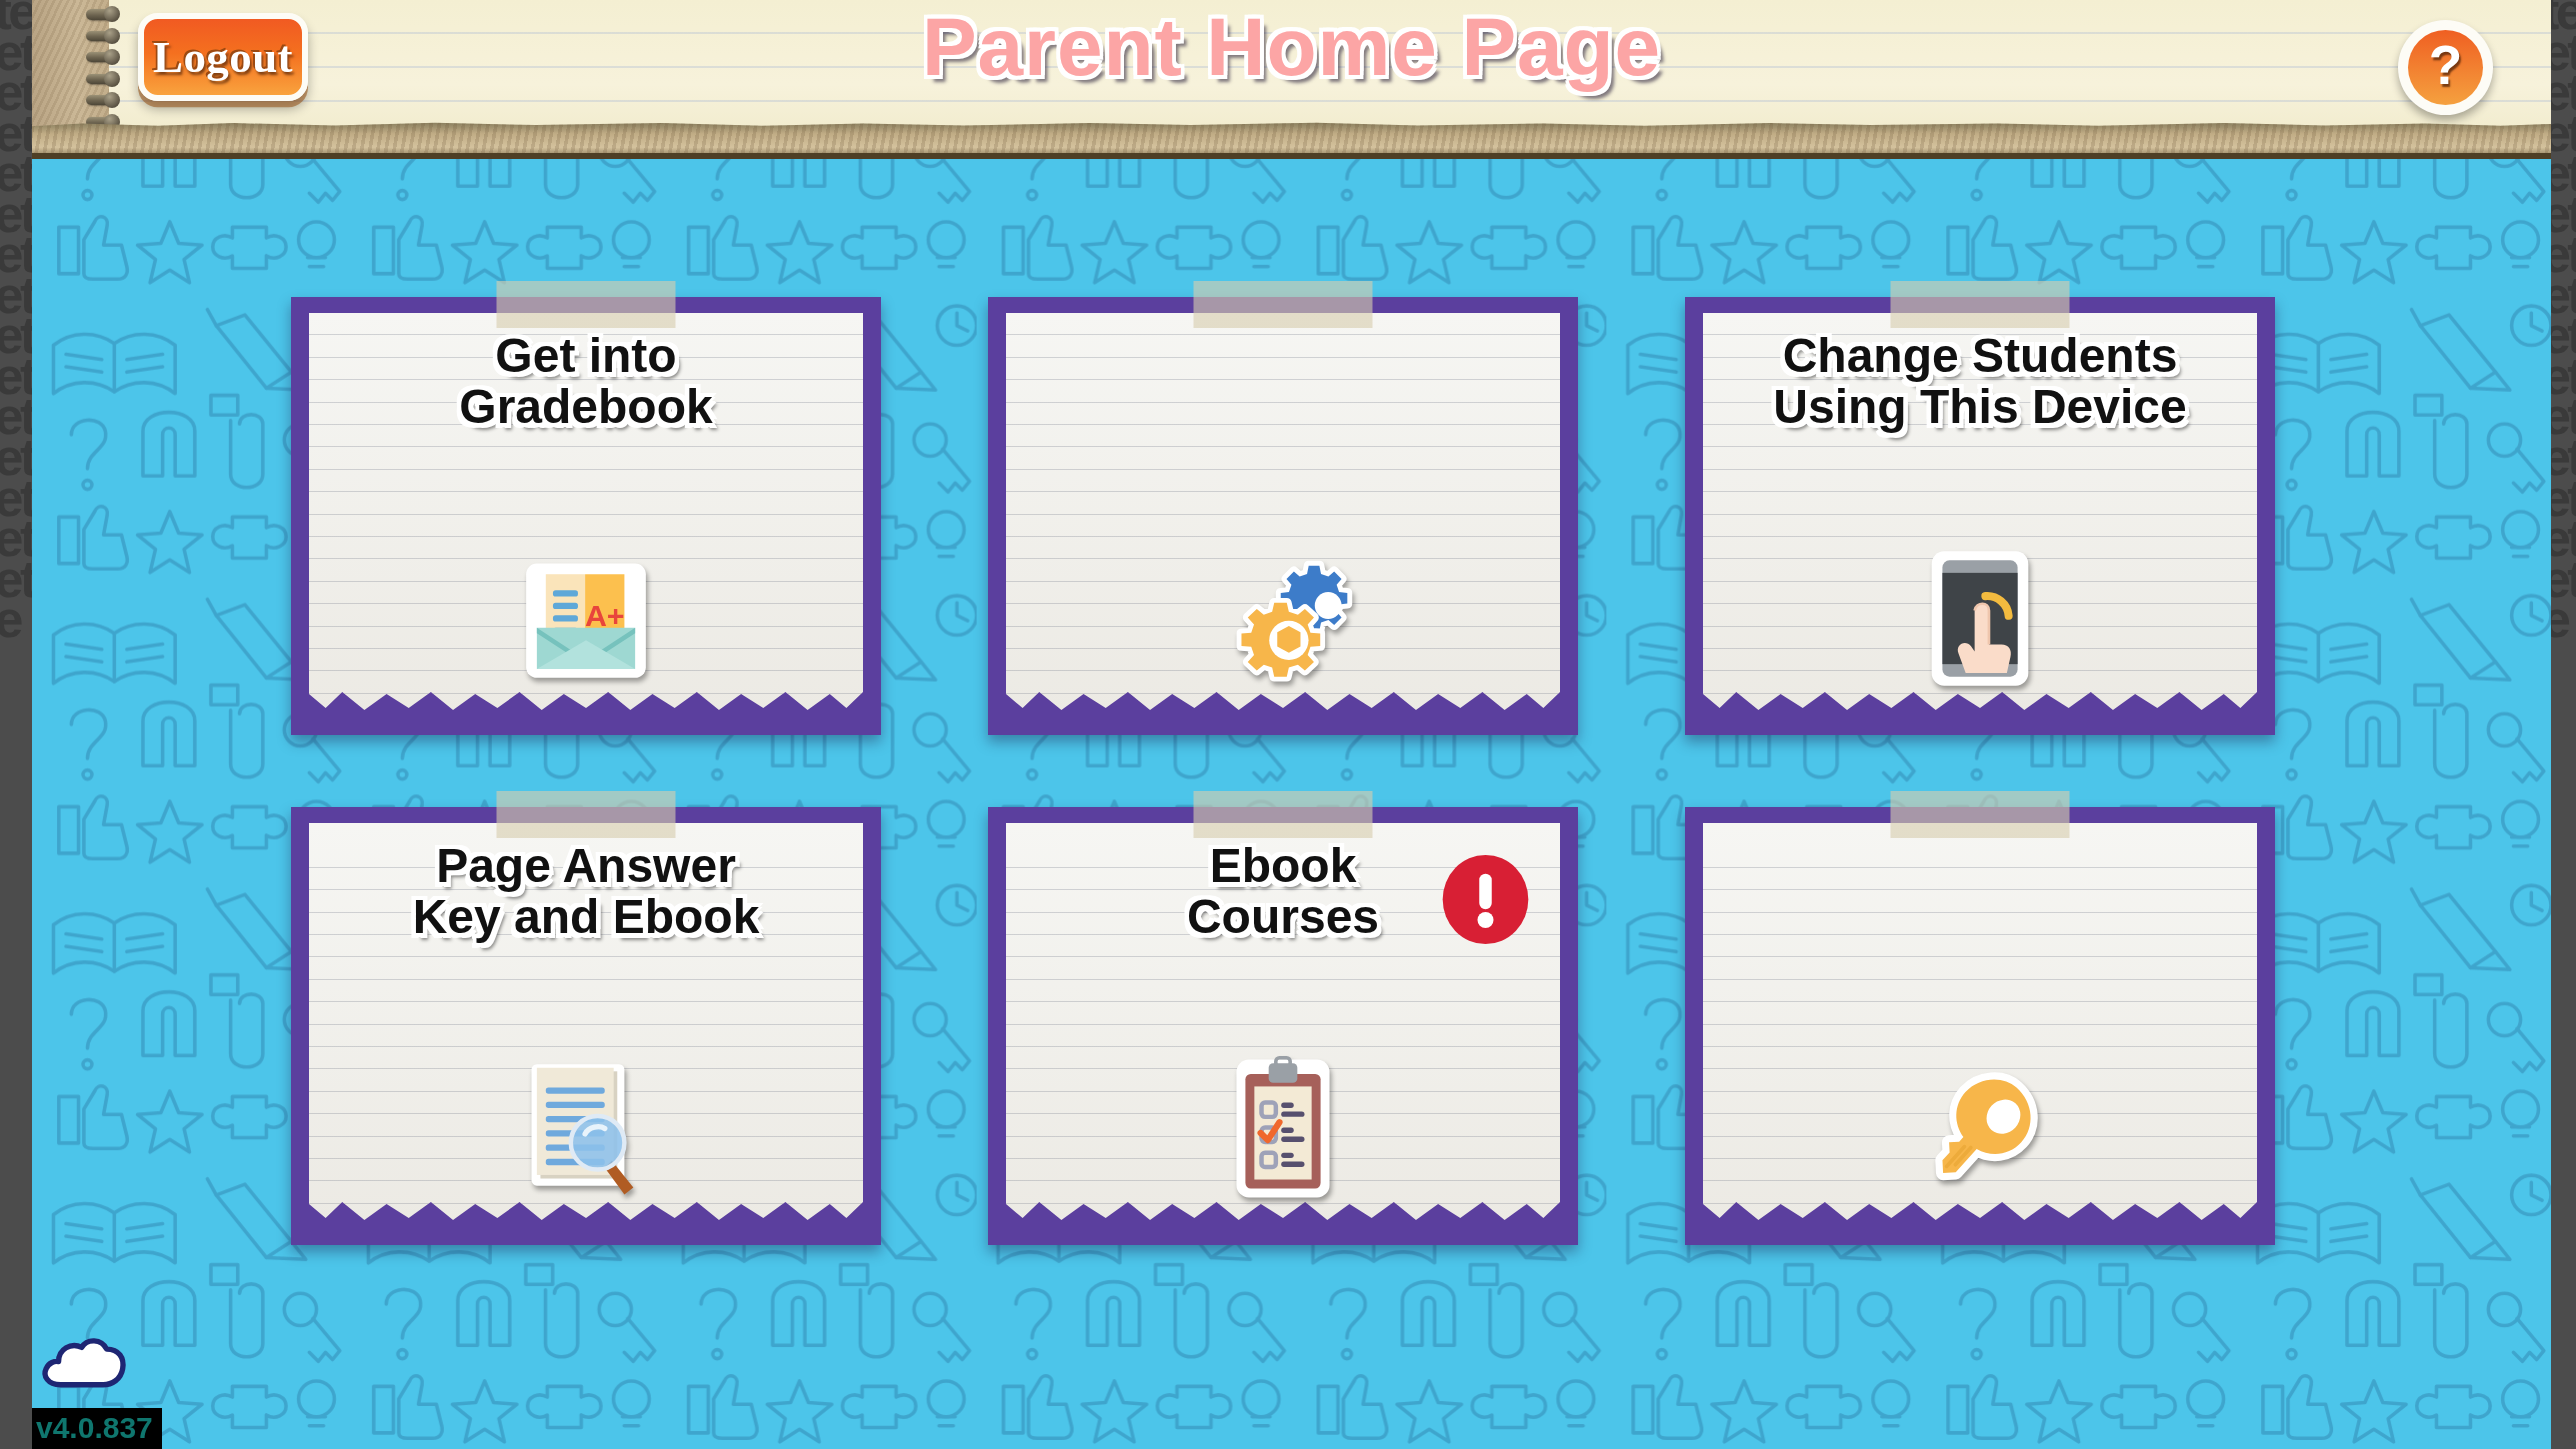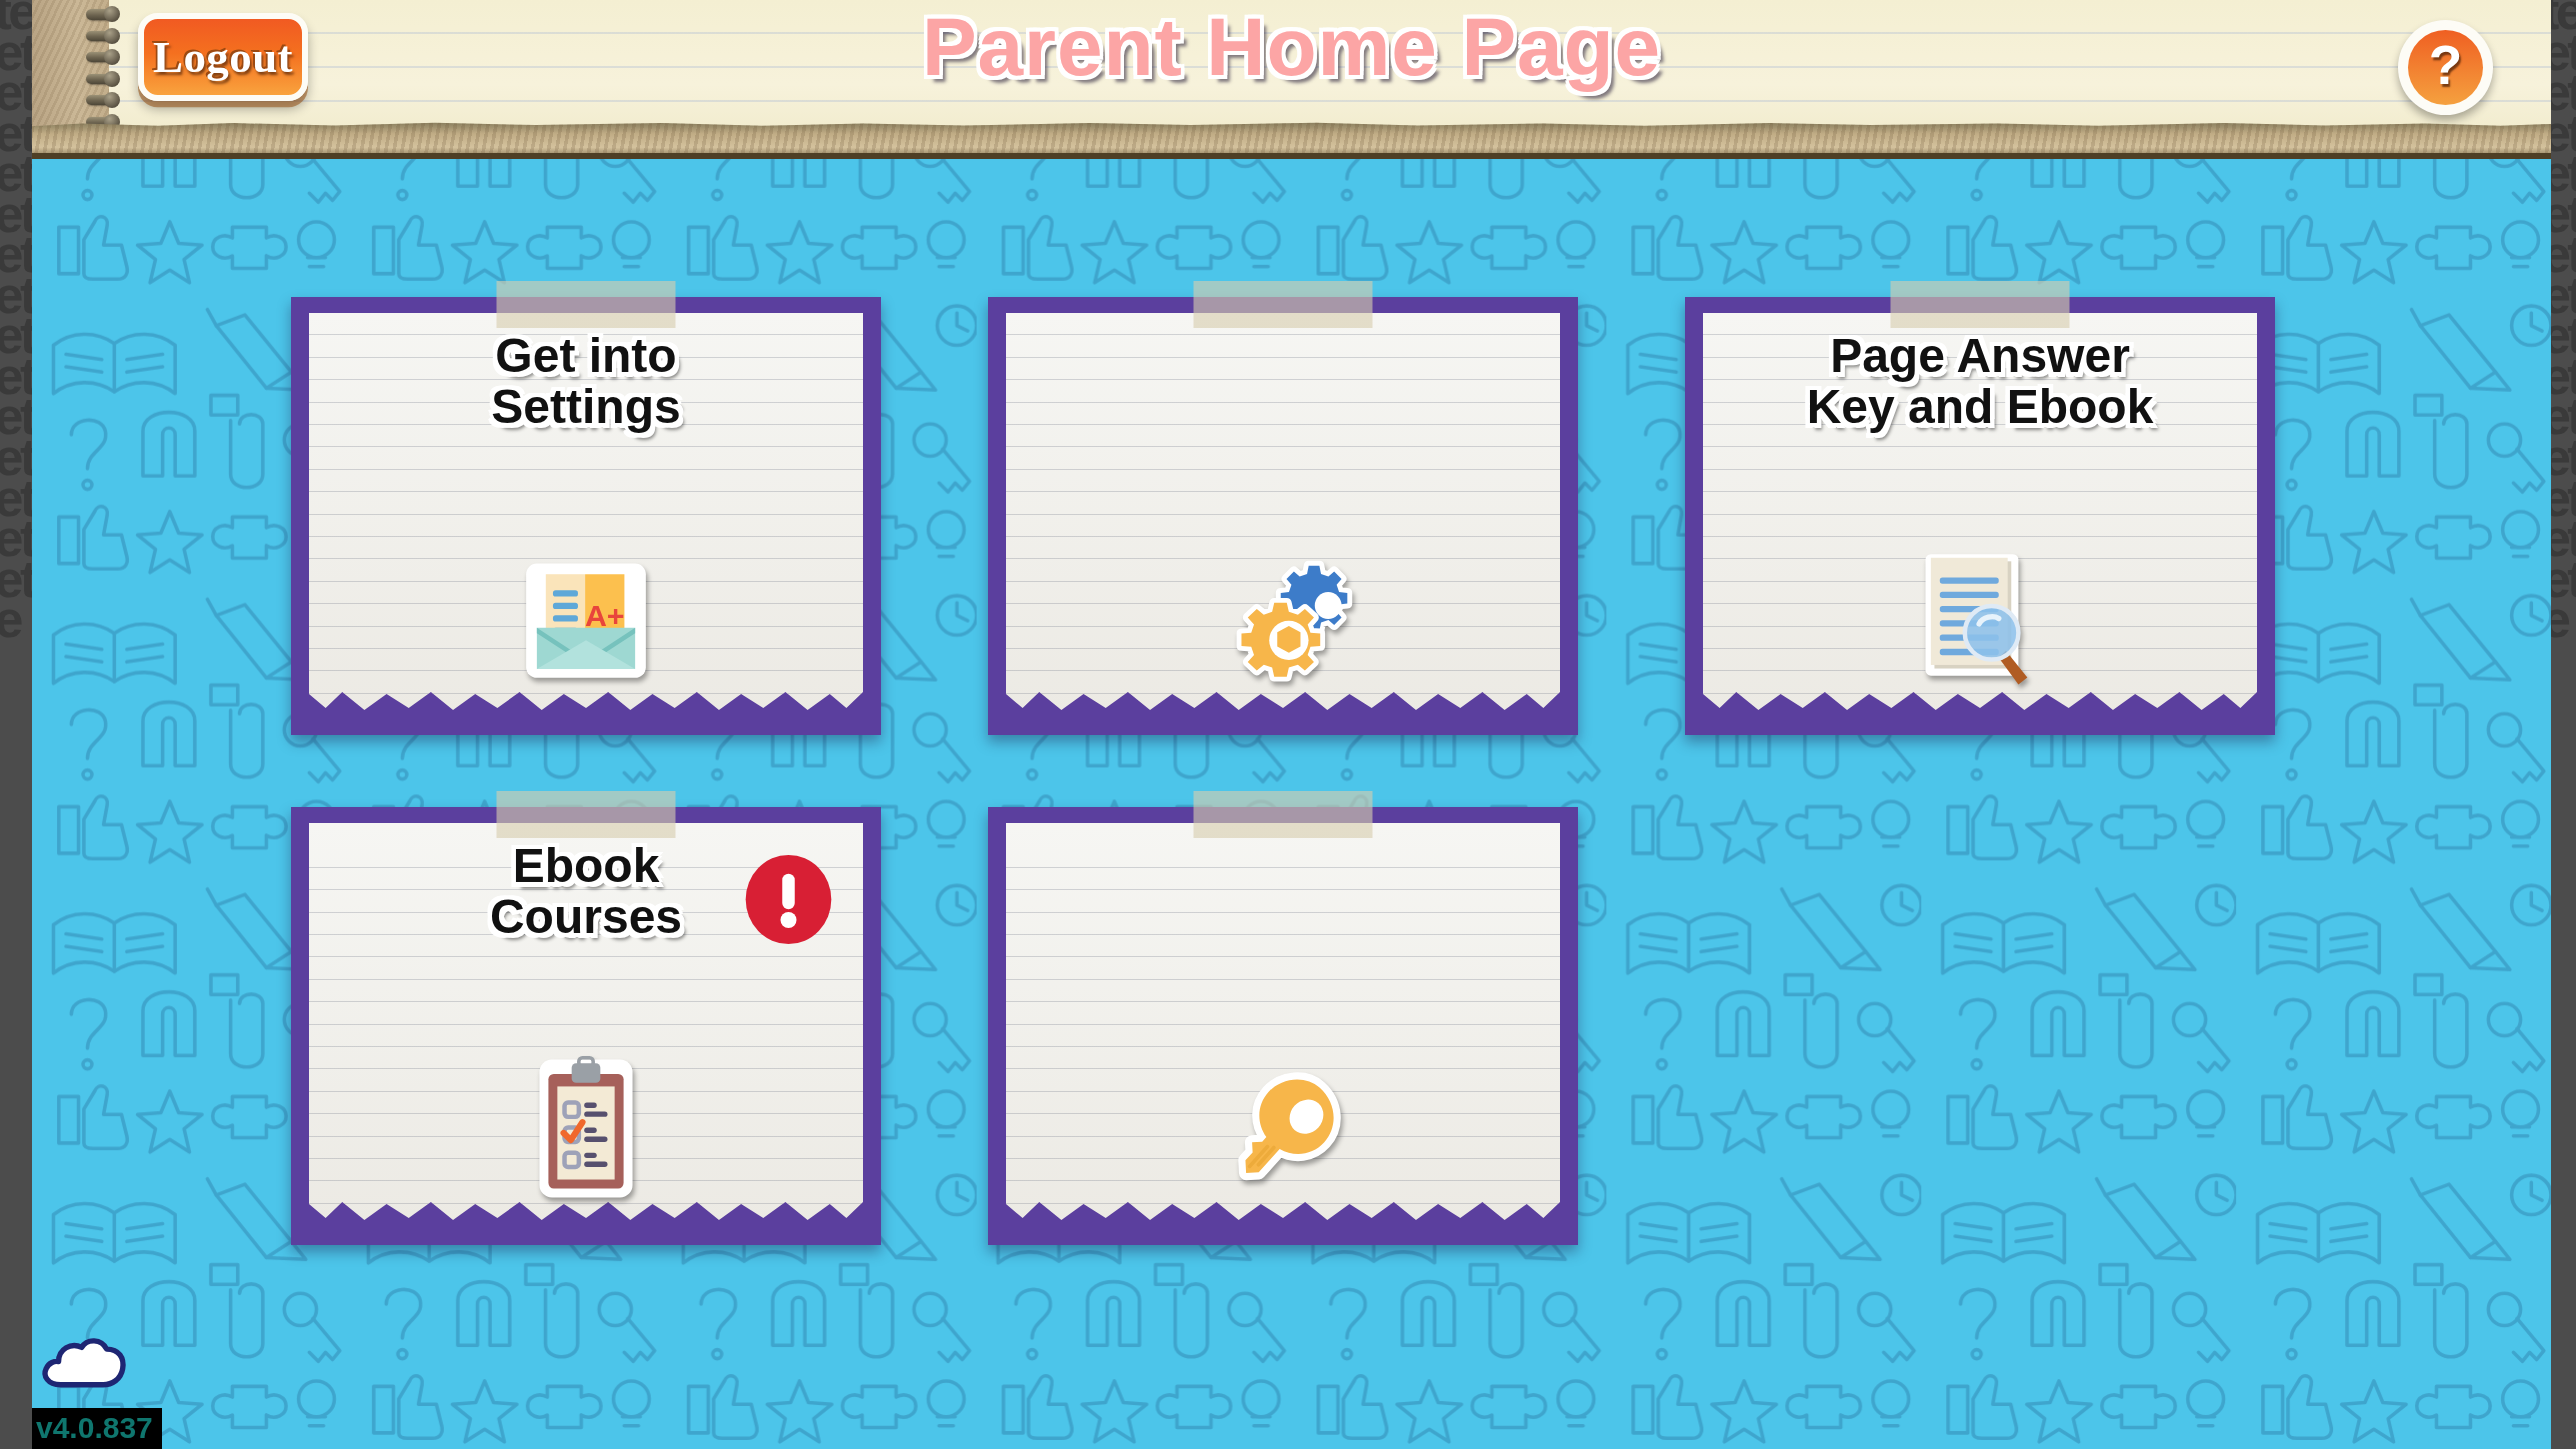--- a/index.html
+++ b/index.html
@@ -249,21 +249,21 @@
     <div class="hdr-torn"></div>
     <div class="hdr-bottomline"></div>
   </div>
 
   <div id="grid">
 
     <div class="card">
       <div class="tape"></div>
       <div class="paper"></div>
       <div class="card-title" style="white-space:pre-line">Get into
-Settings</div>
+Gradebook</div>
       <div class="card-icon">
         <svg width="134" height="134" viewBox="0 0 150 150">
           <rect x="8" y="14" width="134" height="128" rx="12" fill="#fff"></rect>
           <rect x="30" y="26" width="44" height="86" fill="#fae4ba"></rect>
           <path d="M74 26 L118 26 L118 94 L96 116 L74 94 Z" fill="#fcc04e"></path>
           <g fill="#5fa8d8">
             <rect x="38" y="44" width="28" height="7" rx="3"></rect>
             <rect x="38" y="58" width="28" height="7" rx="3"></rect>
             <rect x="38" y="72" width="28" height="7" rx="3"></rect>
             <rect x="38" y="86" width="28" height="7" rx="3"></rect>
@@ -289,20 +289,37 @@
           <g transform="translate(52,92)">
             <path d="M0,-46 L13,-42 L23,-50 L36,-38 L27,-28 L31,-16 L45,-15 L45,3 L31,4 L27,16 L36,26 L23,38 L13,30 L0,34 L-3,47 L-21,47 L-24,34 L-36,30 L-46,38 L-59,26 L-50,16 L-54,4 L-68,3 L-68,-15 L-54,-16 L-50,-28 L-59,-38 L-46,-50 L-36,-42 L-24,-46 L-21,-59 L-3,-59 Z" transform="translate(34,12) scale(0.78)" fill="#fff" stroke="#fff" stroke-width="14" stroke-linejoin="round"></path>
             <path d="M0,-46 L13,-42 L23,-50 L36,-38 L27,-28 L31,-16 L45,-15 L45,3 L31,4 L27,16 L36,26 L23,38 L13,30 L0,34 L-3,47 L-21,47 L-24,34 L-36,30 L-46,38 L-59,26 L-50,16 L-54,4 L-68,3 L-68,-15 L-54,-16 L-50,-28 L-59,-38 L-46,-50 L-36,-42 L-24,-46 L-21,-59 L-3,-59 Z" transform="translate(34,12) scale(0.78)" fill="#f7b64a"></path>
             <circle cx="34" cy="8" r="22" fill="#fff"></circle>
             <path d="M34 -8 L47 -1 L47 15 L34 22 L21 15 L21 -1 Z" fill="#f7b64a"></path>
           </g>
         </svg>
       </div>
     </div>
 
+    <div class="card">
+      <div class="tape"></div>
+      <div class="paper"></div>
+      <div class="card-title" style="white-space:pre-line">Change Students
+Using This Device</div>
+      <div class="card-icon">
+        <svg width="122" height="145" viewBox="0 0 136 162">
+          <rect x="14" y="6" width="108" height="150" rx="14" fill="#fff"></rect>
+          <rect x="26" y="16" width="84" height="130" rx="8" fill="#9aa0a6"></rect>
+          <rect x="26" y="30" width="84" height="102" fill="#3f4448"></rect>
+          <path d="M86 48 A22 22 0 0 1 96 72" fill="none" stroke="#f5c councils" stroke-width="0"></path>
+          <path d="M74 56 A24 24 0 0 1 100 78" fill="none" stroke="#f3bb3f" stroke-width="9" stroke-linecap="round"></path>
+          <path d="M62 72 C64 62,78 62,78 72 L78 110 L92 110 C100 110,104 116,102 124 L98 142 L52 142 L44 120 C40 110,52 104,58 112 L62 118 Z" fill="#fadcc9"></path>
+          <path d="M62 72 C64 62,78 62,78 72 L78 110" fill="none" stroke="#efc6ad" stroke-width="3"></path>
+        </svg>
+      </div>
+    </div>
 
     <div class="card">
       <div class="tape"></div>
       <div class="paper"></div>
       <div class="card-title" style="white-space:pre-line">Page Answer
 Key and Ebook</div>
       <div class="card-icon">
         <svg width="134" height="143" viewBox="0 0 150 160">
           <rect x="14" y="8" width="104" height="136" rx="6" fill="#fff"></rect>
           <rect x="24" y="16" width="86" height="120" fill="#d8d2c2"></rect>

